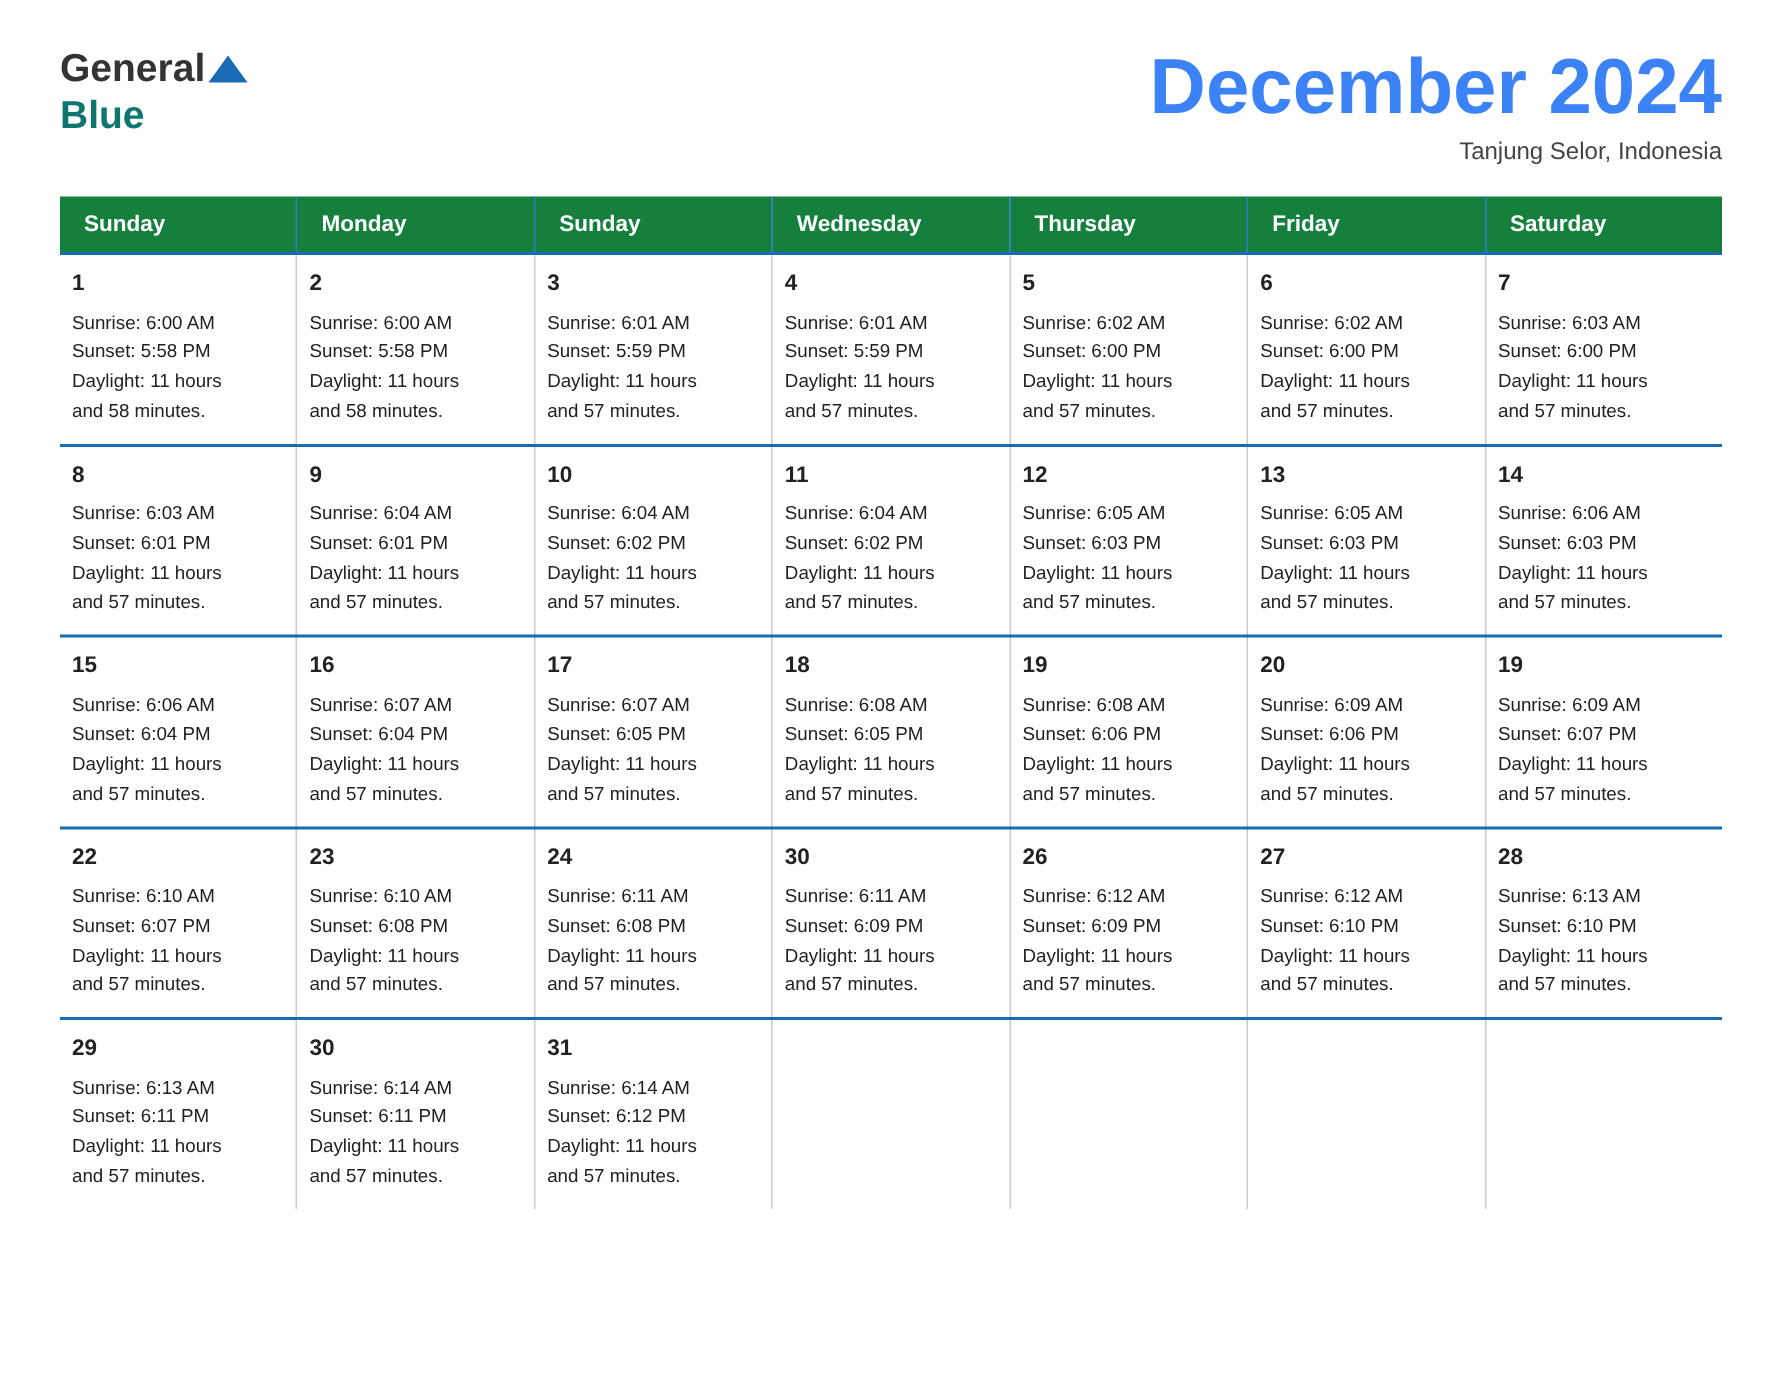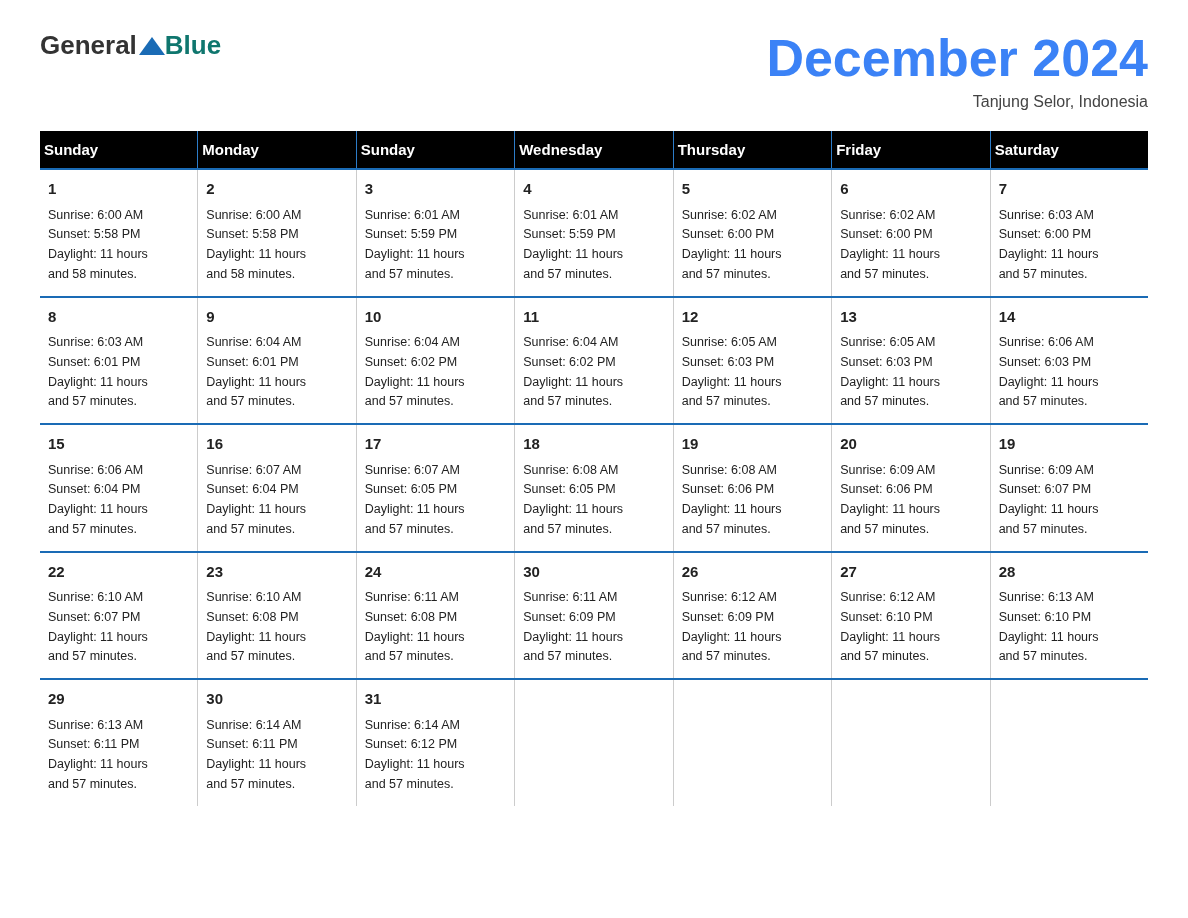--- a/index.html
+++ b/index.html
@@ -26,20 +26,21 @@
       font-weight: bold;
       color: #333;
     }
     .logo-text-blue {
       font-size: 26px;
       font-weight: bold;
       color: #0f766e;
     }
     .logo-inner {
       display: flex;
+      flex-direction: column;
       align-items: flex-start;
     }
     .logo-row1 {
       display: flex;
       align-items: center;
     }
     .title-block {
       text-align: right;
     }
     .title-block h1 {
@@ -53,23 +54,23 @@
       font-weight: normal;
       color: #444;
       margin-top: 6px;
     }
     table {
       width: 100%;
       border-collapse: collapse;
       font-size: 13px;
     }
     thead tr th {
-      background-color: #000000;
+      background-color: #15803d;
       color: #fff;
-      padding: 10px 4px;
+      padding: 10px 16px;
       text-align: left;
       font-size: 15px;
       font-weight: bold;
       border-right: 1px solid #2c7cc9;
     }
     thead tr th:last-child {
       border-right: none;
       margin-top: 44px;
     }
     tbody tr {

